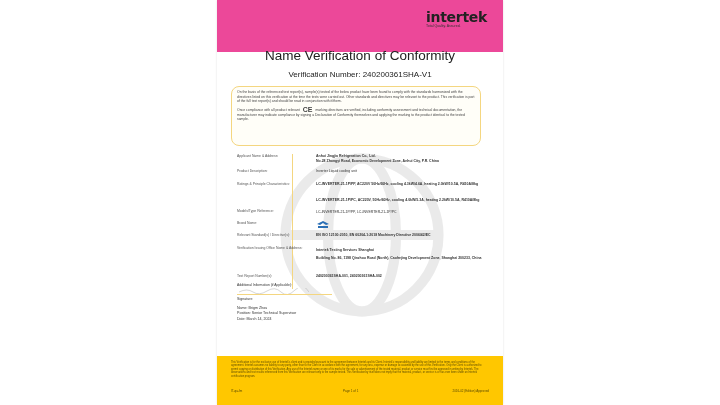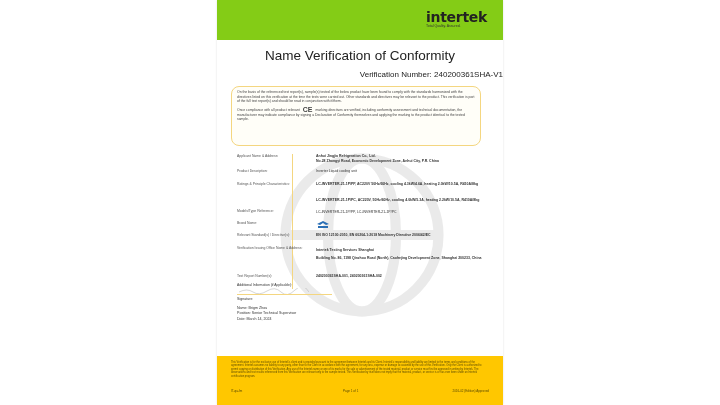--- a/index.html
+++ b/index.html
@@ -1,23 +1,23 @@
 <!DOCTYPE html>
 <html><head>
 <meta charset="utf-8">
 <style>
   html, body { margin:0; padding:0; }
   body { width:720px; height:405px; background:#ffffff; position:relative; overflow:hidden; font-family:"Liberation Sans", sans-serif; }
   .page { position:absolute; left:217px; top:0; width:286px; height:405px; background:#ffffff; box-shadow:0 0 2px rgba(0,0,0,0.12); }
-  .hdr { position:absolute; left:0; top:0; width:286px; height:40px; background:#84cc16; }
+  .hdr { position:absolute; left:0; top:0; width:286px; height:52px; background:#ec4899; }
   .logo { position:absolute; right:16px; top:10px; text-align:left; }
   .logo-word { font-family:"DejaVu Sans", sans-serif; font-weight:bold; font-size:14px; color:#222; letter-spacing:-0.3px; line-height:14px; }
   .logo-tag { font-size:3.5px; color:#333; line-height:5px; }
   .title { position:absolute; left:0; width:286px; top:48px; text-align:center; font-size:13.5px; color:#222; }
-  .vnum { position:absolute; left:0; width:286px; top:70px; text-align:right; font-size:8px; color:#222; }
+  .vnum { position:absolute; left:0; width:286px; top:70px; text-align:center; font-size:8px; color:#222; }
   .box { position:absolute; left:14px; top:86px; width:250px; height:60px; border:1.3px solid #f4d680; border-radius:8px; background:#fffef8; box-sizing:border-box; padding:3px 5px; }
   .small { font-size:3.4px; line-height:4.6px; color:#444; }
   .ce { font-size:7px; font-weight:bold; vertical-align:middle; margin:0 2px; }
   .rows { position:absolute; left:20px; top:154px; width:250px; }
   .row { position:absolute; left:0; width:250px; }
   .lbl { position:absolute; left:0; width:80px; font-size:3.4px; line-height:4.6px; color:#555; }
   .val { position:absolute; left:79px; width:170px; font-size:3.5px; line-height:4.6px; color:#333; font-weight:bold; }
   .vline { position:absolute; left:75px; top:154px; width:1px; height:135px; background:#f4d680; }
   .flag { display:inline-block; width:14px; height:8px; }
   .sepline { position:absolute; left:20px; top:294px; width:95px; height:1px; background:#f4d680; }

